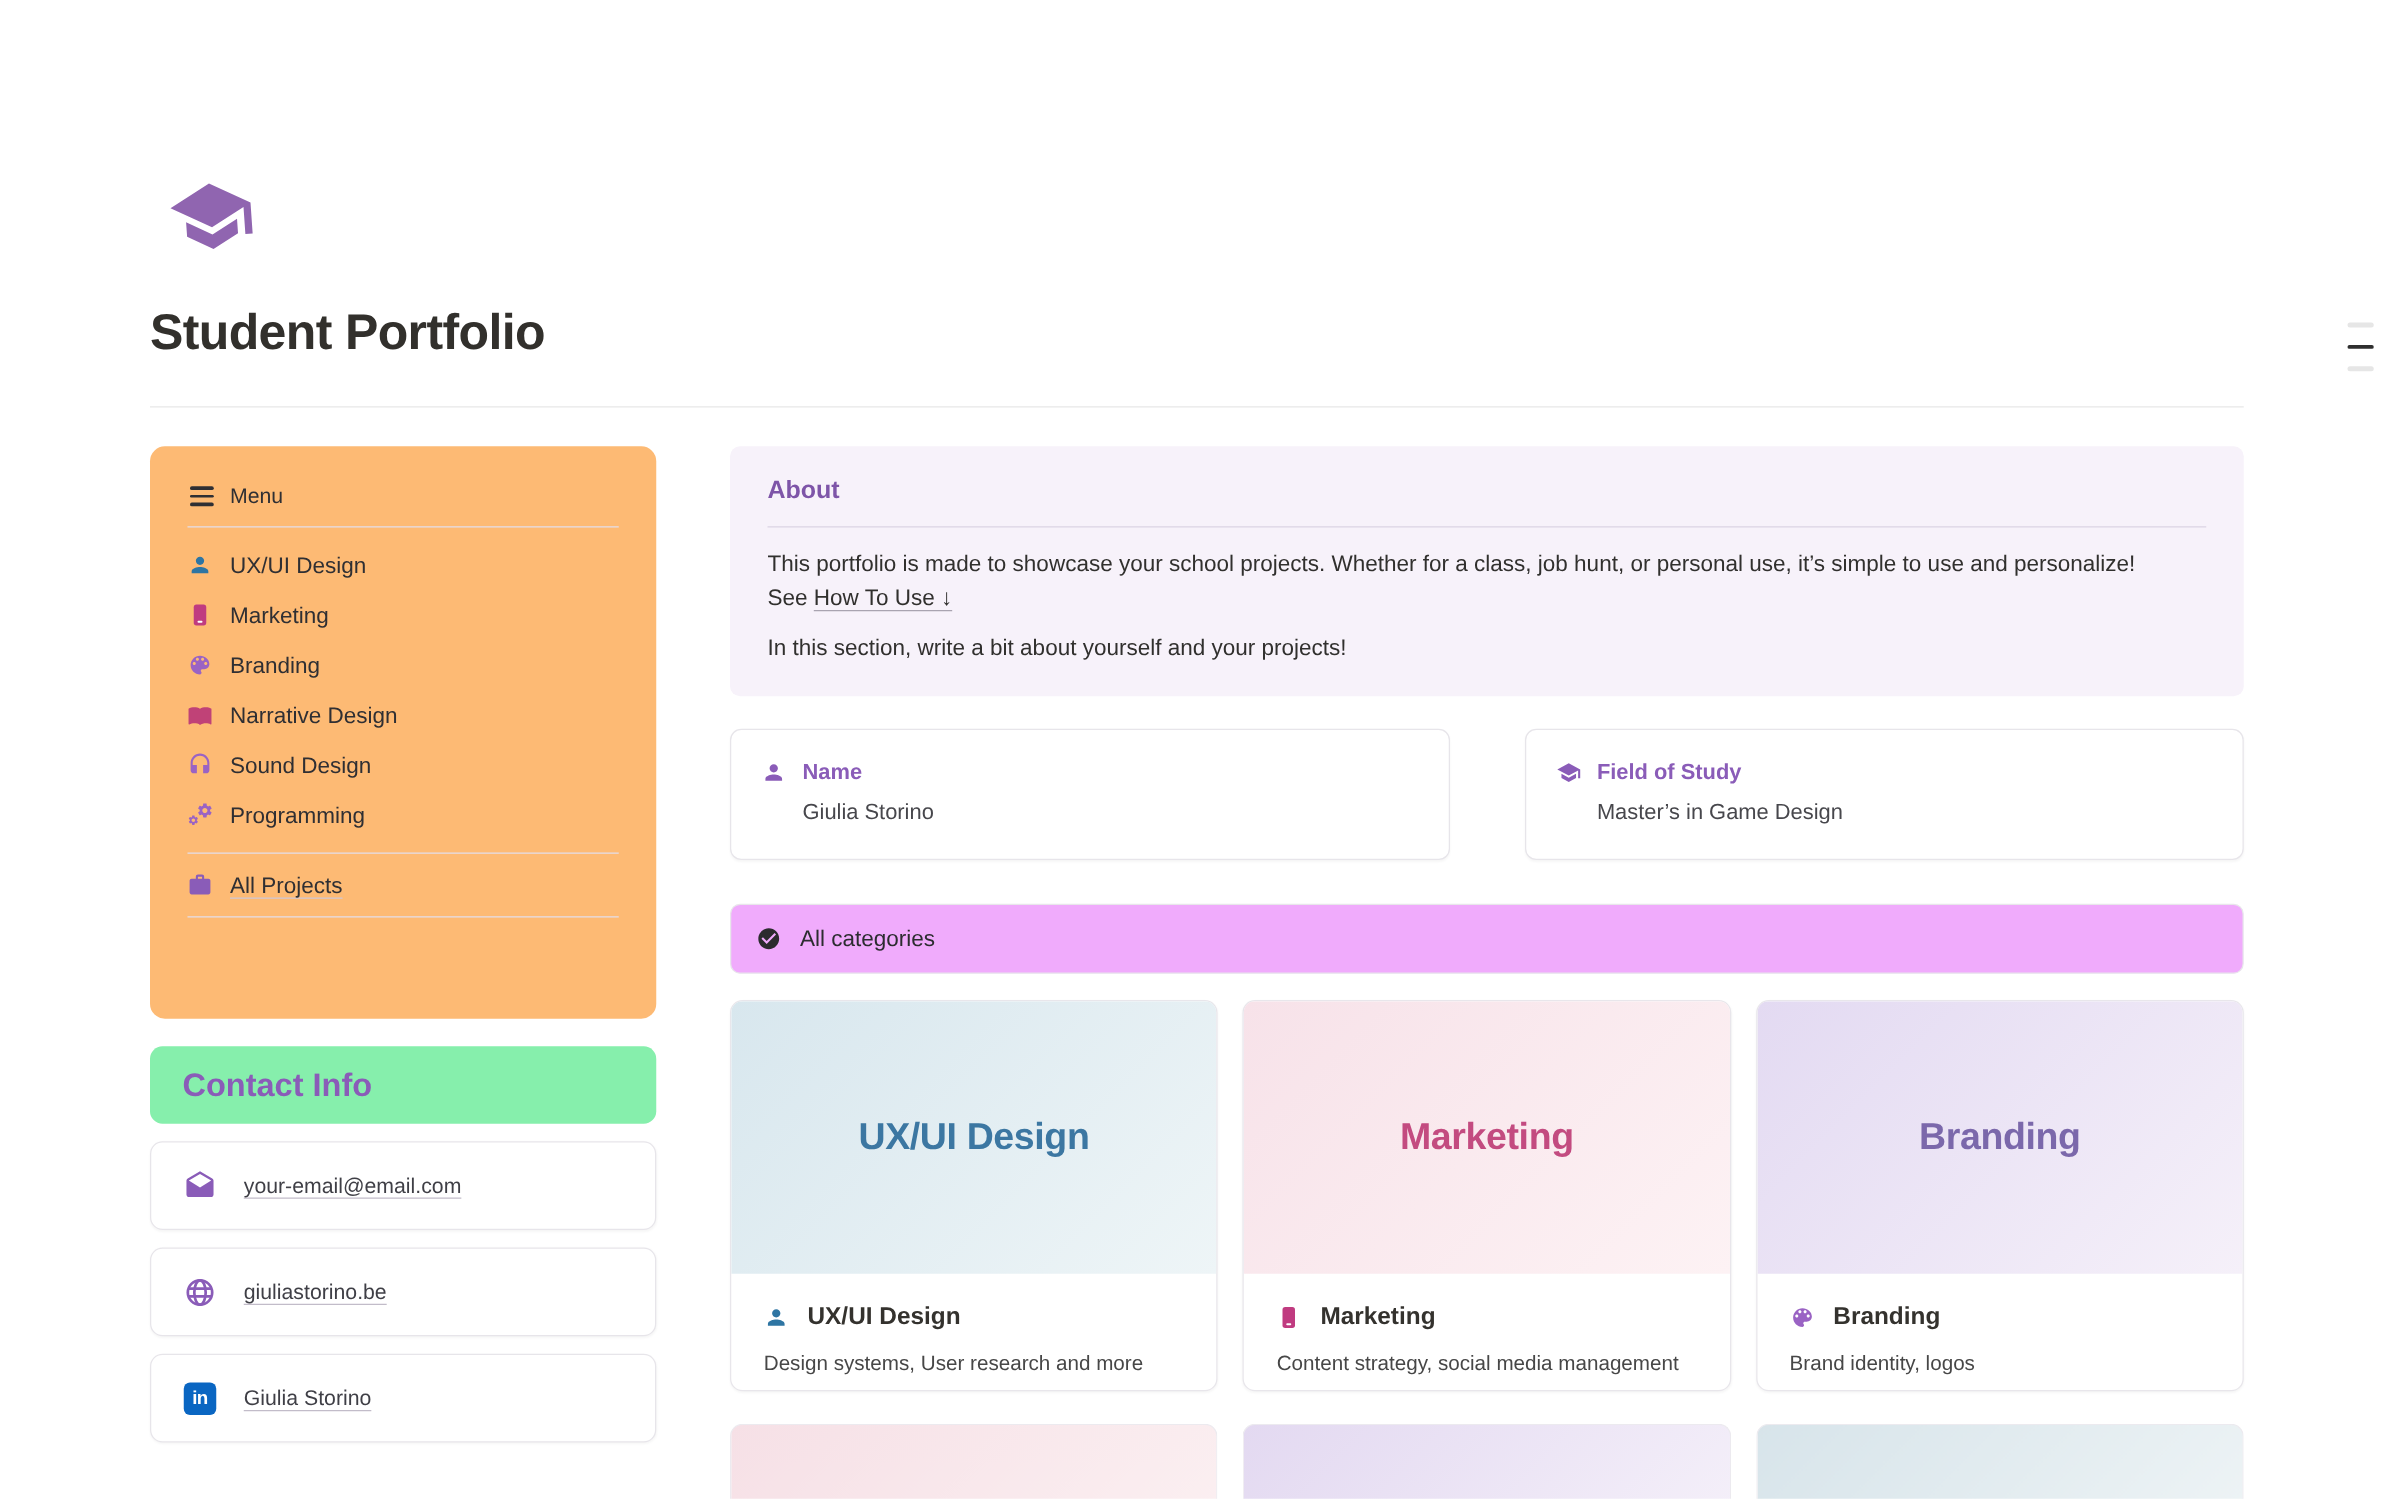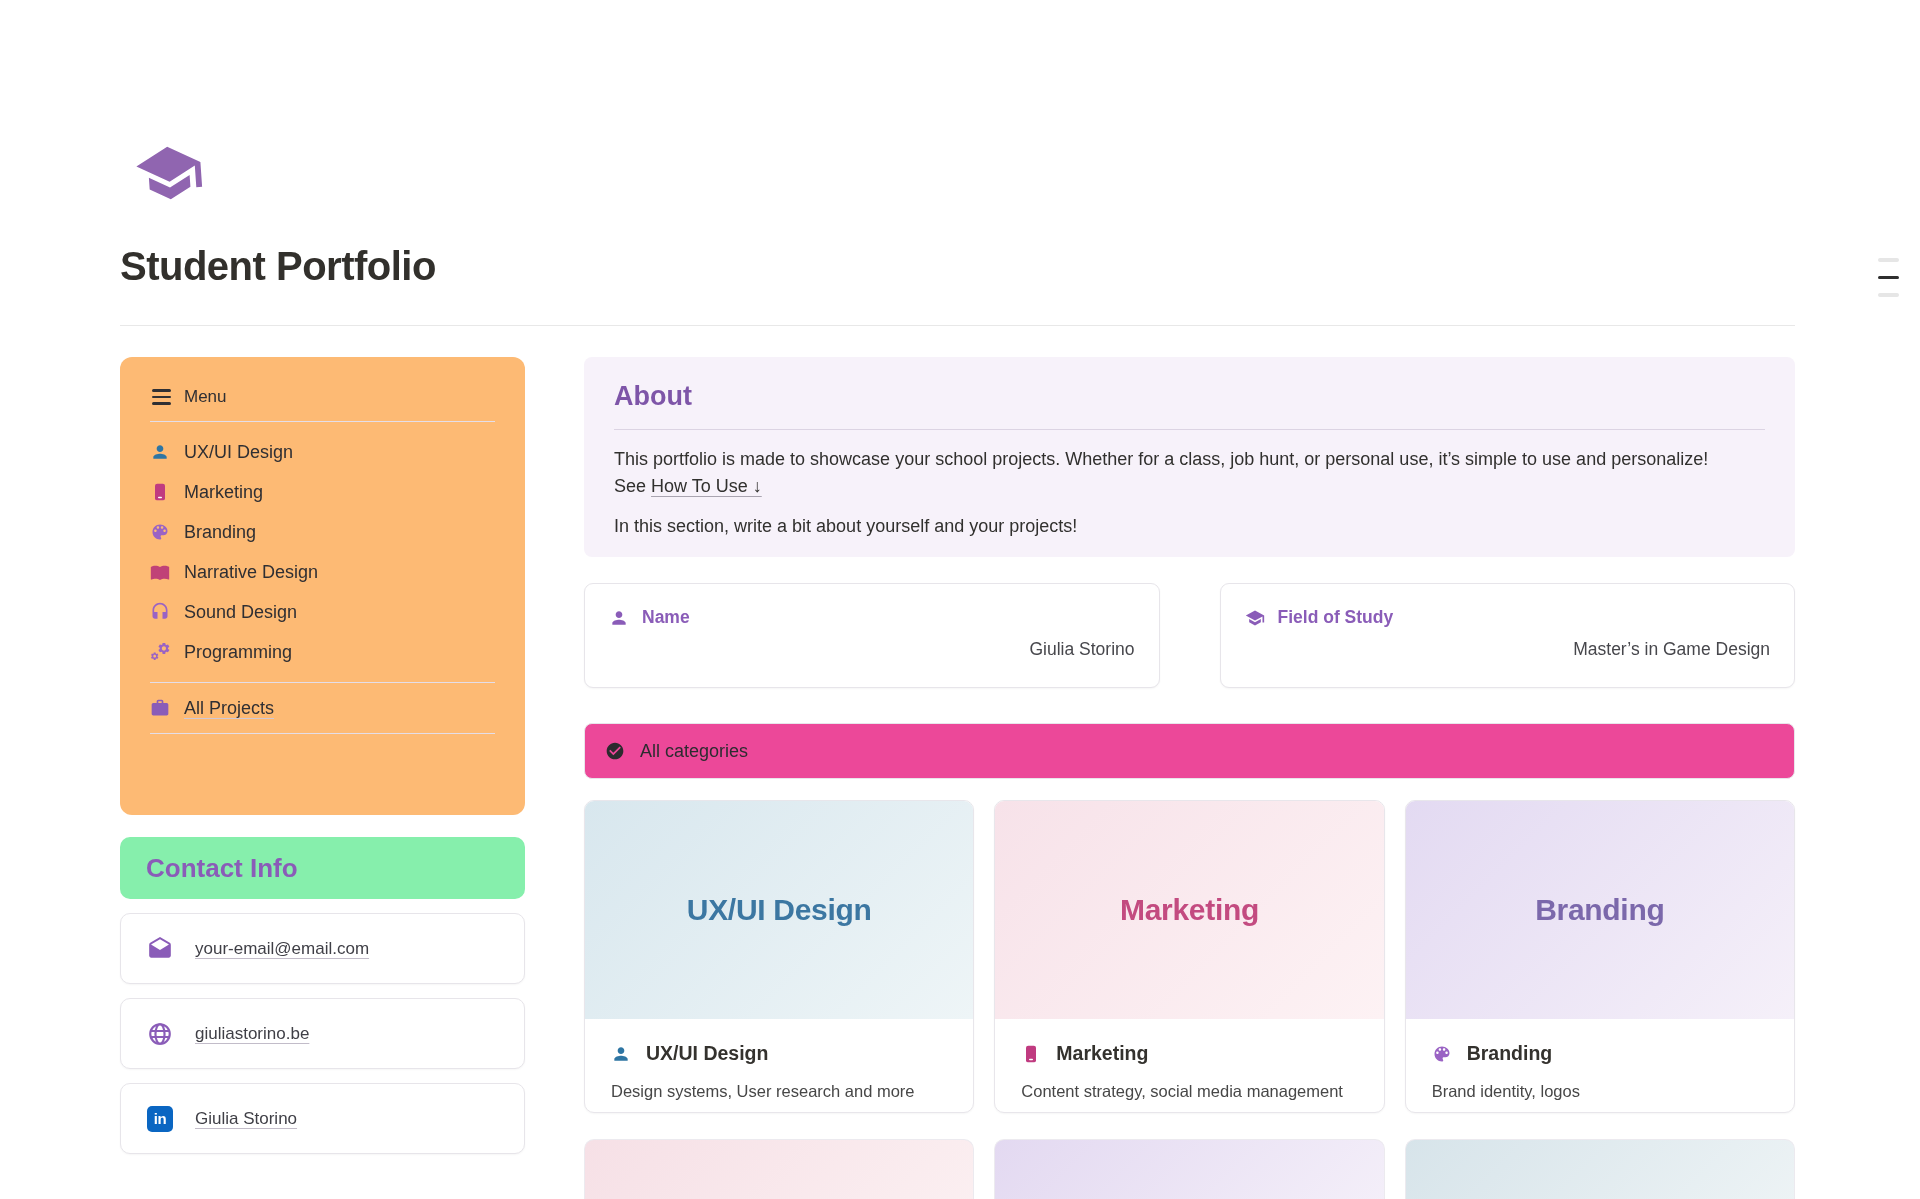--- a/index.html
+++ b/index.html
@@ -31,37 +31,37 @@
 
   
   .contact-header { background:#86efac; border-radius:10px; margin-top:22px; height:62px;
     display:flex; align-items:center; padding-left:26px; font-size:26px; font-weight:700; color:#8a5cb8; }
   .contact-card { background:#fff; border:1px solid #e7e5ea; border-radius:10px; height:71px; margin-top:14px;
     display:flex; align-items:center; gap:22px; padding-left:26px; box-shadow:0 1px 2px rgba(0,0,0,.04); }
   .contact-label { font-size:17px; color:#3f3f46; text-decoration:underline; text-decoration-color:#c2bcc9; text-underline-offset:4px; }
 
   
   .about-card { background:#f7f2fa; border-radius:8px; height:200px; padding:24px 30px; }
-  .about-heading { font-size:27px; font-weight:700; color:#7e55a8; }
+  .about-heading { font-size:20px; font-weight:700; color:#7e55a8; }
   .about-divider { border-top:1px solid #dcd4e3; margin-top:17px; }
   .about-p { font-size:18px; line-height:27px; color:#31302e; margin-top:16px; max-width:1120px; }
   .about-p2 { margin-top:13px; }
   .howto-link { color:#31302e; text-decoration:underline; text-decoration-color:#a9a4b0; text-underline-offset:4px; cursor:pointer; }
 
   
-  .info-row { display:flex; gap:60px; margin-top:26px;text-align:right; }
+  .info-row { display:flex; gap:60px; margin-top:26px; }
   .info-card { flex:1; background:#fff; border:1px solid #e7e5ea; border-radius:9px; height:105px;
     padding:23px 24px; box-shadow:0 1px 2px rgba(0,0,0,.04); }
   .info-top { display:flex; align-items:center; gap:13px; }
   .info-label { font-size:17.5px; font-weight:600; color:#8a5cb8; }
   .info-value { margin-left:33px; margin-top:11px; font-size:17.5px; color:#47474c; }
 
   
   .filter-bar { margin-top:35px; border:1px solid #e8e6eb; border-radius:8px; height:56px;
-    display:flex; align-items:center; gap:15px; padding-left:20px; background:#ec4899; }
+    display:flex; align-items:center; gap:15px; padding-left:20px; background:#f0abfc; }
   .filter-label { font-size:18px; font-weight:500; color:#2c2c30; }
 
   
   .cat-row { display:flex; gap:20px; margin-top:21px; }
   .cat-card { flex:1; background:#fff; border:1px solid #e8e6eb; border-radius:10px; overflow:hidden; height:313px;
     box-shadow:0 1px 2px rgba(0,0,0,.04); cursor:pointer; }
   .cat-banner { height:218px; display:flex; align-items:center; justify-content:center; }
   .banner-title { font-size:30px; font-weight:700; letter-spacing:-0.3px; }
   .g-uxui { background:linear-gradient(135deg,#d8e7ee 0%,#eef5f7 100%); }
   .g-marketing { background:linear-gradient(135deg,#f7e2e9 0%,#fdf2f4 100%); }

